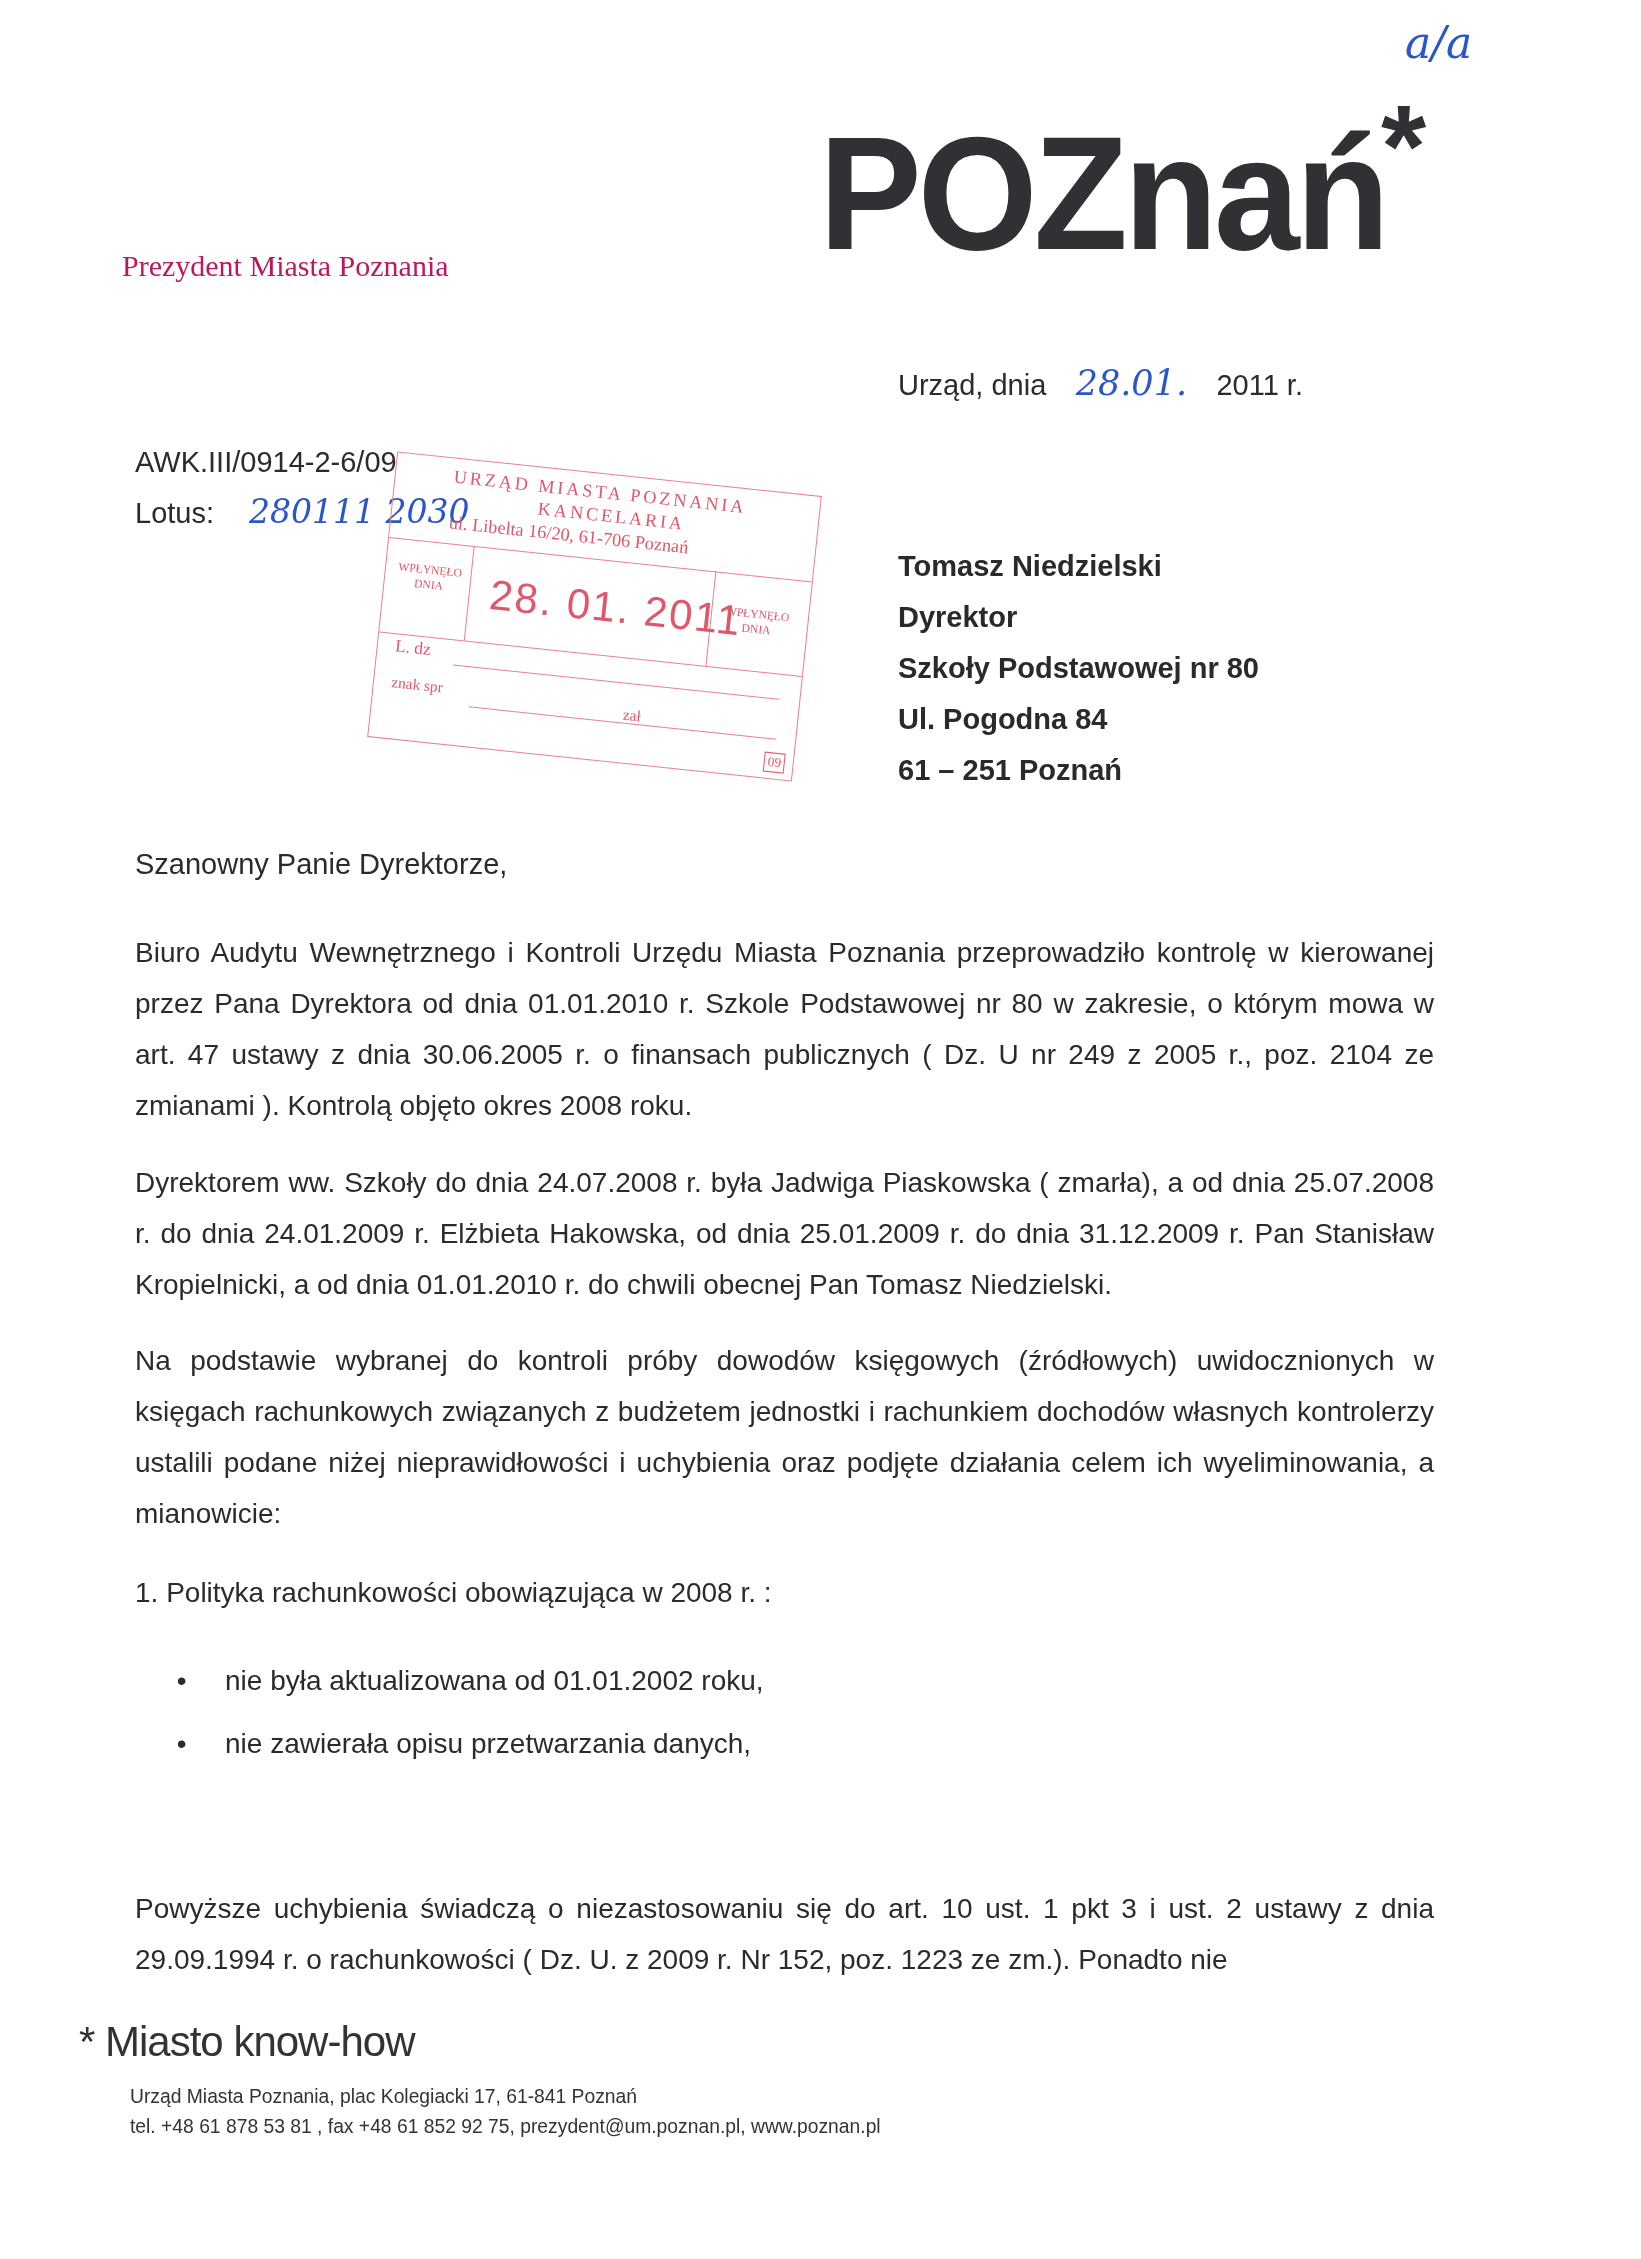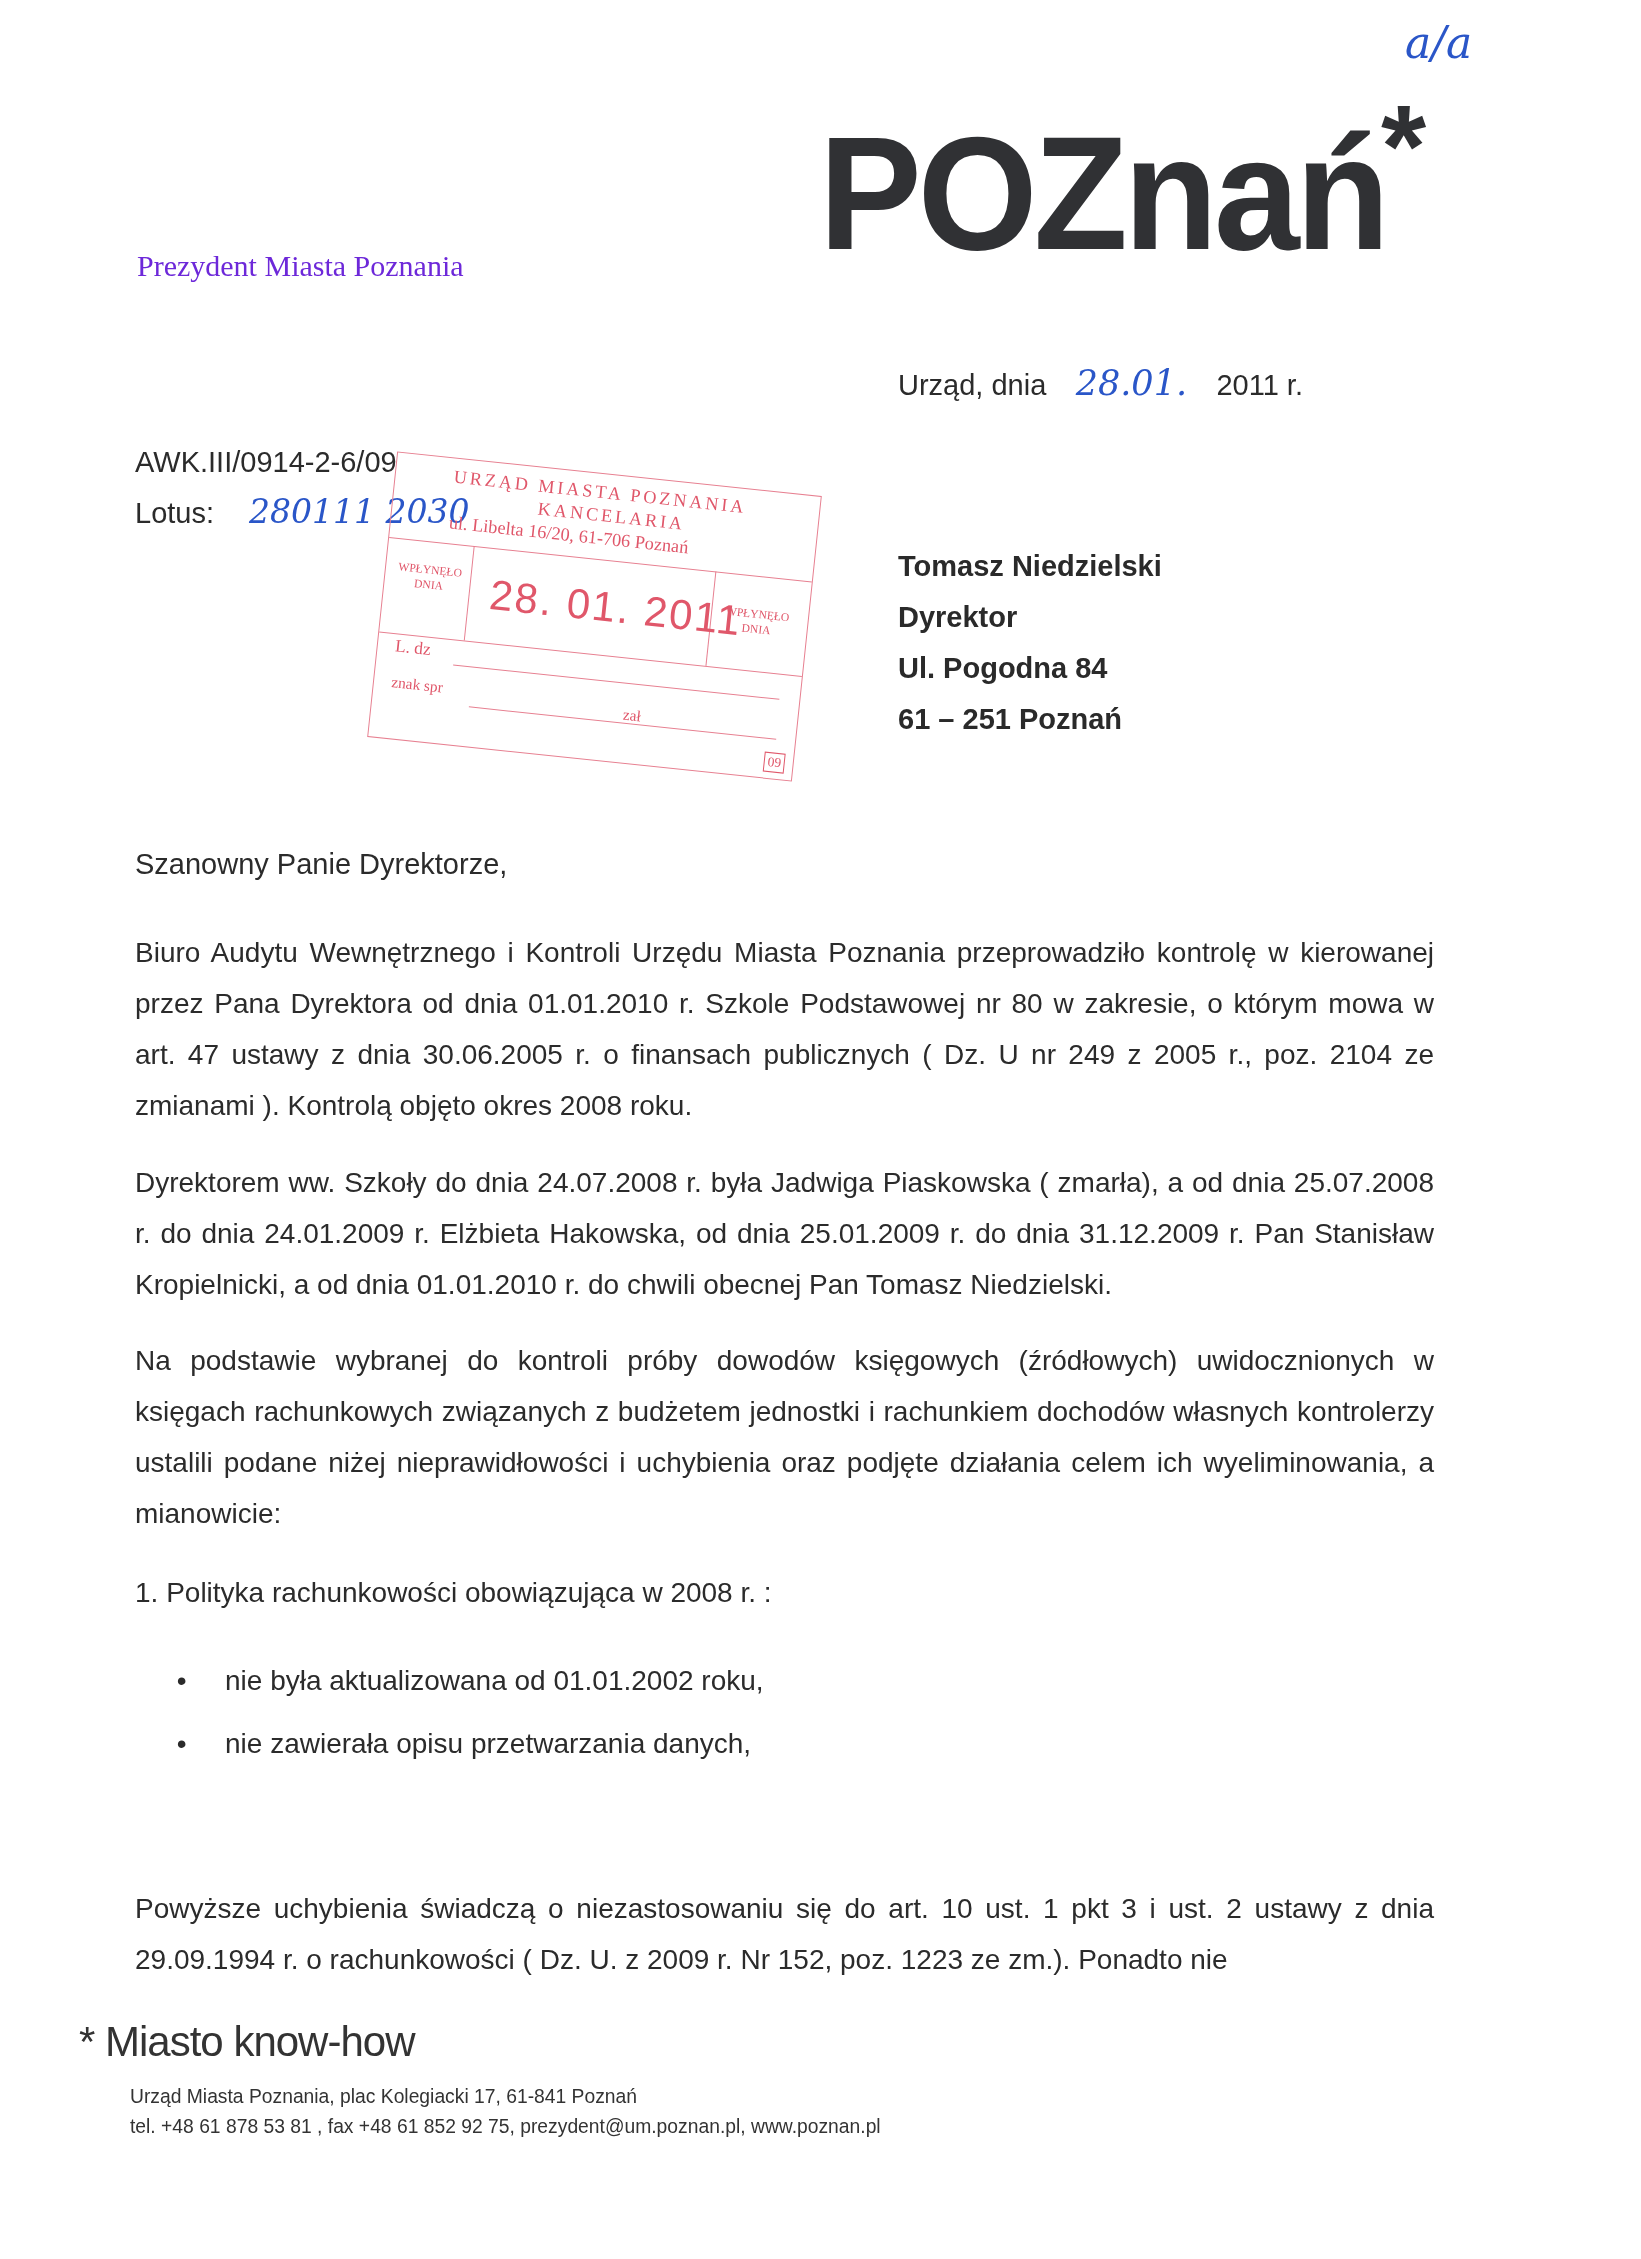--- a/index.html
+++ b/index.html
@@ -2,21 +2,21 @@
 <html><head>
 <meta charset="utf-8">
 <style>
   html,body{margin:0;padding:0;background:#fff;}
   body{width:1641px;height:2259px;position:relative;overflow:hidden;font-family:"Liberation Sans",sans-serif;color:#2b2b2b;}
   .abs{position:absolute;}
   .hand{font-family:"DejaVu Serif",serif;font-style:italic;color:#2a56c8;}
   #mark{top:17.4px;left:1405px;font-size:44px;}
   #logo{top:116px;left:819px;font-size:154px;font-weight:bold;letter-spacing:-3.9px;color:#303134;line-height:1;transform:scaleY(1.05);}
   #logo-star{top:89px;left:1381px;font-size:116px;font-weight:bold;color:#303134;line-height:1;}
-  #president{top:249px;left:137px;font-family:"Liberation Serif",serif;font-size:30px;color:#6d28d9;}
+  #president{top:249px;left:122px;font-family:"Liberation Serif",serif;font-size:30px;color:#be185d;}
   #date-line{top:363px;left:898px;font-size:29px;}
   #date-line .hw{display:inline-block;width:154px;text-align:center;font-size:35px;}
   #ref{top:446px;left:135px;font-size:29px;}
   #lotus{top:492px;left:135px;font-size:29px;}
   #lotus .hw{margin-left:27px;font-size:33px;}
   #stamp{top:473px;left:381px;width:425px;height:285px;transform:rotate(6deg);color:#e0576a;border:1.9px solid #e78091;font-family:"Liberation Serif",serif;}
   #stamp .t1{position:absolute;top:7.7px;left:58px;font-size:18.3px;letter-spacing:2.9px;}
   #stamp .t2{position:absolute;top:31px;left:145px;font-size:18.3px;letter-spacing:2.9px;}
   #stamp .t3{position:absolute;top:54px;left:58px;font-size:18.3px;}
   #stamp .wl{position:absolute;font-size:11.6px;text-align:center;line-height:1.3;}
@@ -78,20 +78,21 @@
   <div class="line" style="top:205px;left:77px;width:328px;"></div>
   <div class="znak">znak spr</div>
   <div class="zal">zał</div>
   <div class="line" style="top:245px;left:97px;width:309px;"></div>
   <div class="num">09</div>
 </div>
 
 <div id="addr" class="abs">
   <div>Tomasz Niedzielski</div>
   <div>Dyrektor</div>
+  <div>Szkoły Podstawowej nr 80</div>
   <div>Ul. Pogodna 84</div>
   <div>61 – 251  Poznań</div>
 </div>
 
 <div id="greeting" class="abs">Szanowny Panie Dyrektorze,</div>
 <div id="p1" class="abs para">Biuro Audytu Wewnętrznego i Kontroli Urzędu Miasta Poznania przeprowadziło kontrolę w kierowanej przez Pana Dyrektora od dnia 01.01.2010 r. Szkole Podstawowej nr 80 w zakresie, o którym mowa w art.  47 ustawy z dnia 30.06.2005 r. o finansach publicznych ( Dz. U nr 249 z 2005 r., poz. 2104 ze zmianami ). Kontrolą objęto okres 2008 roku.</div>
 <div id="p2" class="abs para">Dyrektorem ww. Szkoły do dnia 24.07.2008 r.  była Jadwiga Piaskowska ( zmarła), a od dnia 25.07.2008 r. do dnia 24.01.2009 r. Elżbieta Hakowska, od dnia 25.01.2009 r. do dnia 31.12.2009 r. Pan Stanisław Kropielnicki,  a od dnia 01.01.2010 r. do chwili obecnej Pan Tomasz Niedzielski.</div>
 <div id="p3" class="abs para">Na podstawie wybranej do kontroli próby dowodów księgowych (źródłowych) uwidocznionych w księgach rachunkowych związanych z budżetem jednostki i rachunkiem dochodów własnych kontrolerzy ustalili podane niżej nieprawidłowości i uchybienia oraz podjęte działania celem ich wyeliminowania, a mianowicie:</div>
 <div id="p4" class="abs para">1. Polityka rachunkowości obowiązująca w 2008 r. :</div>
 <ul id="bullets" class="abs">

